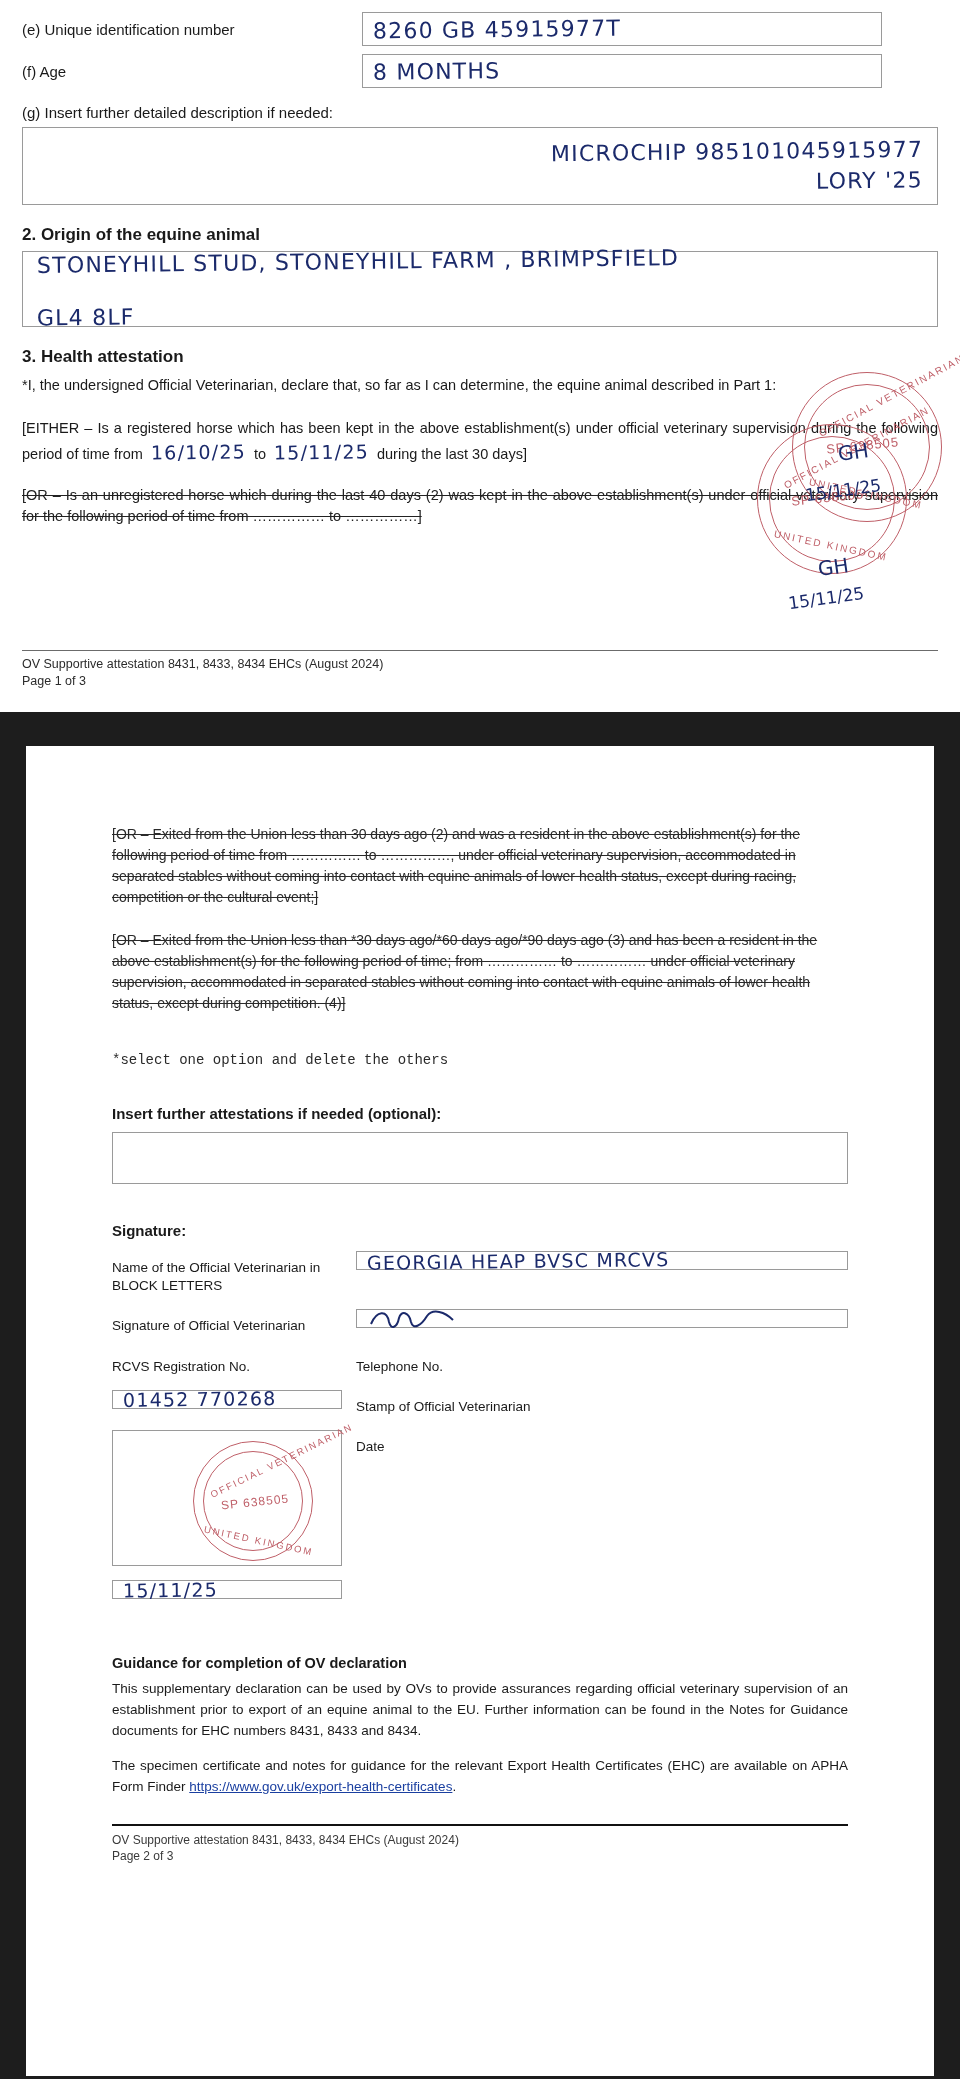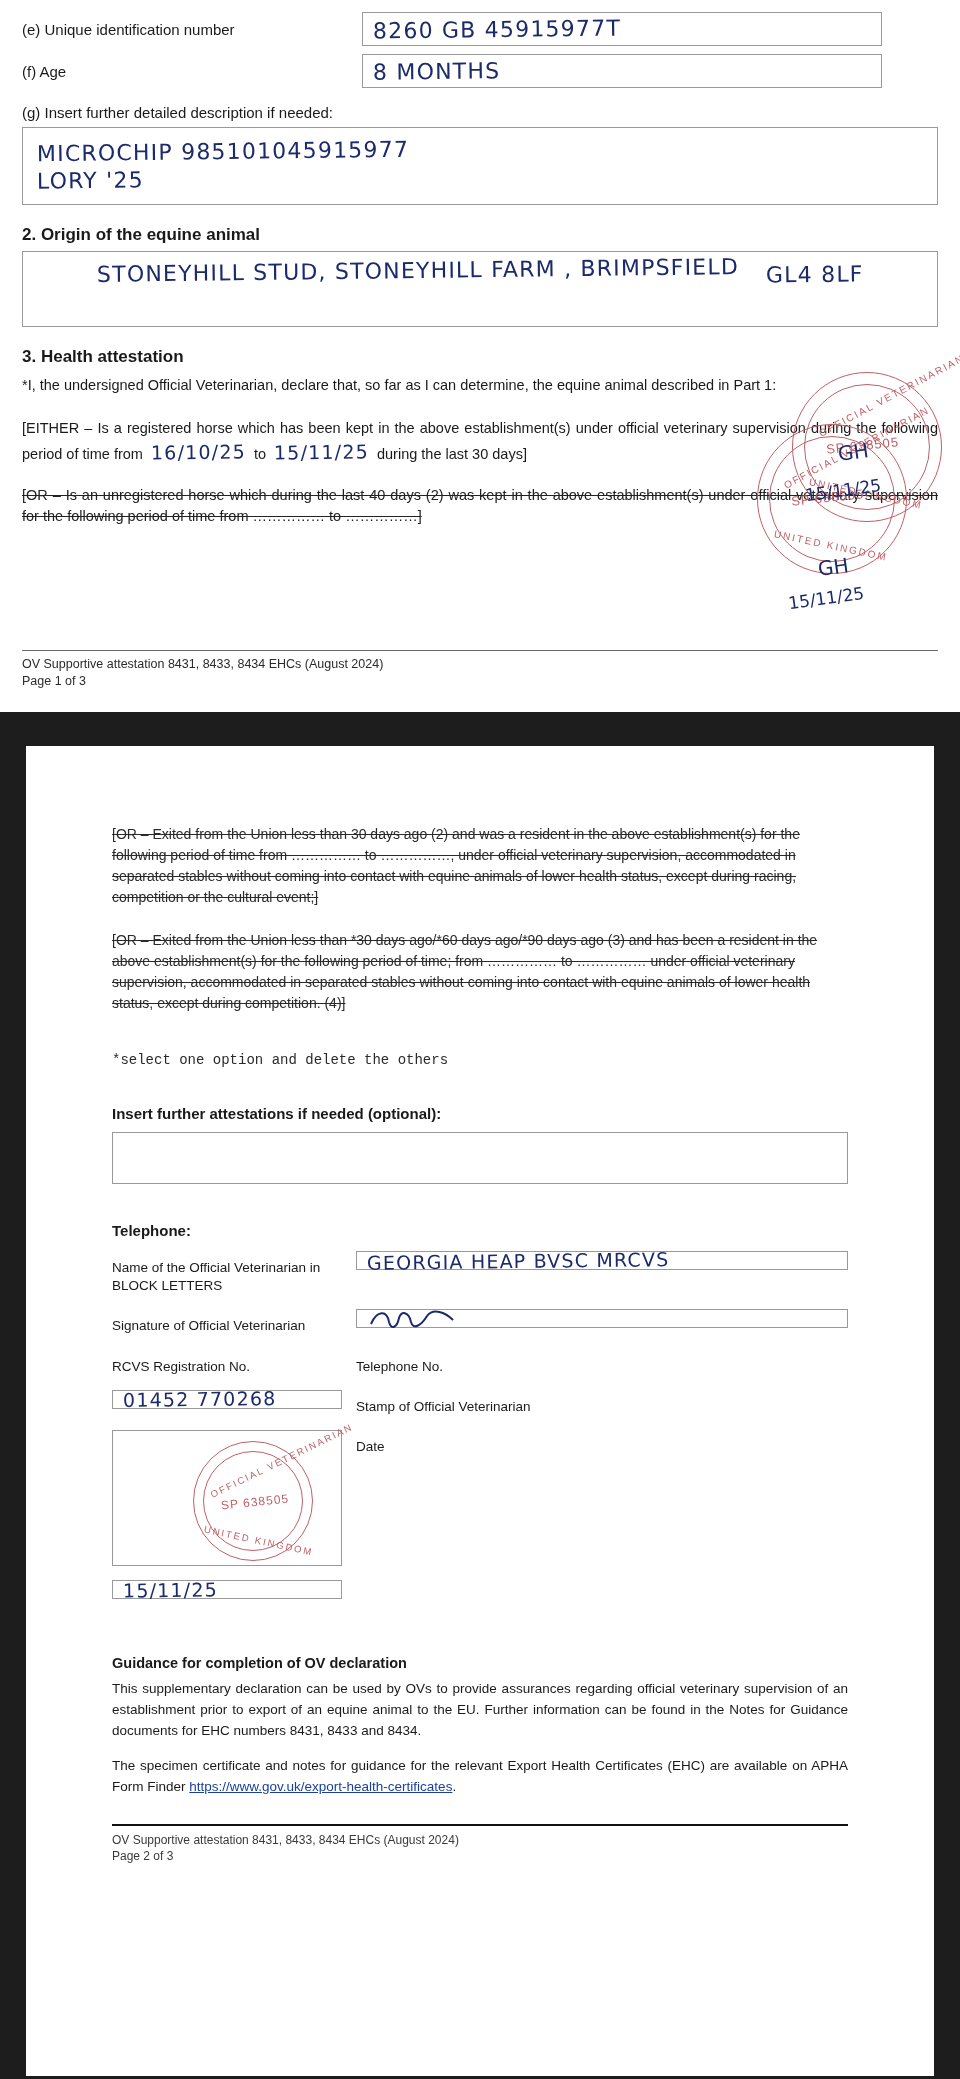--- a/index.html
+++ b/index.html
@@ -161,28 +161,28 @@
 
   <div class="fieldrow" style="margin-top:8px;">
     <div class="row-label" style="width:330px;">(f) Age</div>
     <div class="box" style="flex:1; max-width:520px;">
       <span class="hand">8 MONTHS</span>
     </div>
   </div>
 
   <div style="margin-top:16px;">
     <div class="row-label">(g) Insert further detailed description if needed:</div>
-    <div class="box" style="height:78px; flex-direction:column; align-items:flex-start; justify-content:center; margin-top:6px; padding:6px 14px;">
+    <div class="box" style="height:78px; flex-direction:column; align-items:flex-end; justify-content:center; margin-top:6px; padding:6px 14px;">
       <span class="hand">MICROCHIP  985101045915977</span>
       <span class="hand" style="margin-top:4px;">LORY '25</span>
     </div>
   </div>
 
   <h2 class="section-h" style="margin-top:20px;">2. Origin of the equine animal</h2>
-  <div class="box" style="height:76px; flex-direction:row; align-items:flex-start; justify-content:center; margin-top:6px; padding:6px 14px;gap:27px;">
+  <div class="box" style="height:76px; flex-direction:column; align-items:flex-start; justify-content:center; margin-top:6px; padding:6px 14px;gap:27px;">
     <span class="hand">STONEYHILL  STUD,  STONEYHILL  FARM , BRIMPSFIELD</span>
     <span class="hand" style="margin-top:4px;">GL4  8LF</span>
   </div>
 
   <h2 class="section-h" style="margin-top:20px;">3. Health attestation</h2>
   <div class="body-t" style="margin-top:8px;">*I, the undersigned Official Veterinarian, declare that, so far as I can determine, the equine animal described in Part 1:</div>
 
   <div class="body-t" style="margin-top:22px; position:relative;">
     <span>[EITHER – Is a registered horse which has been kept in the above establishment(s) under official veterinary supervision during the following period of time from</span>
     <span class="hand small" style="display:inline-block; margin:0 4px;">16/10/25</span>
@@ -229,21 +229,21 @@
 
   <div class="smallgrey strike" style="margin-top:22px;">[OR – Exited from the Union less than *30 days ago/*60 days ago/*90 days ago (3) and has been a resident in the above establishment(s) for the following period of time; from …………… to …………… under official veterinary supervision, accommodated in separated stables without coming into contact with equine animals of lower health status, except during competition. (4)]</div>
 
   <div class="smallgrey" style="margin-top:36px;font-family:Liberation Mono, monospace;">*select one option and delete the others</div>
 
   <div style="margin-top:34px; font-size:15px; font-weight:bold;">Insert further attestations if needed (optional):</div>
   <div class="attest-box" style="margin-top:10px;">
     <span style="display:block; padding:8px 10px; font-size:14px;"></span>
   </div>
 
-  <div style="margin-top:38px; font-size:15px; font-weight:bold;">Telephone:</div>
+  <div style="margin-top:38px; font-size:15px; font-weight:bold;">Signature:</div>
 
   <div class="sig-grid" style="margin-top:12px;">
 
     <div class="sig-label">Name of the Official Veterinarian in BLOCK LETTERS</div>
     <div class="ibox">
       <span class="hand small">GEORGIA  HEAP  BVSC  MRCVS</span>
     </div>
 
     <div class="sig-label">Signature of Official Veterinarian</div>
     <div class="ibox">

